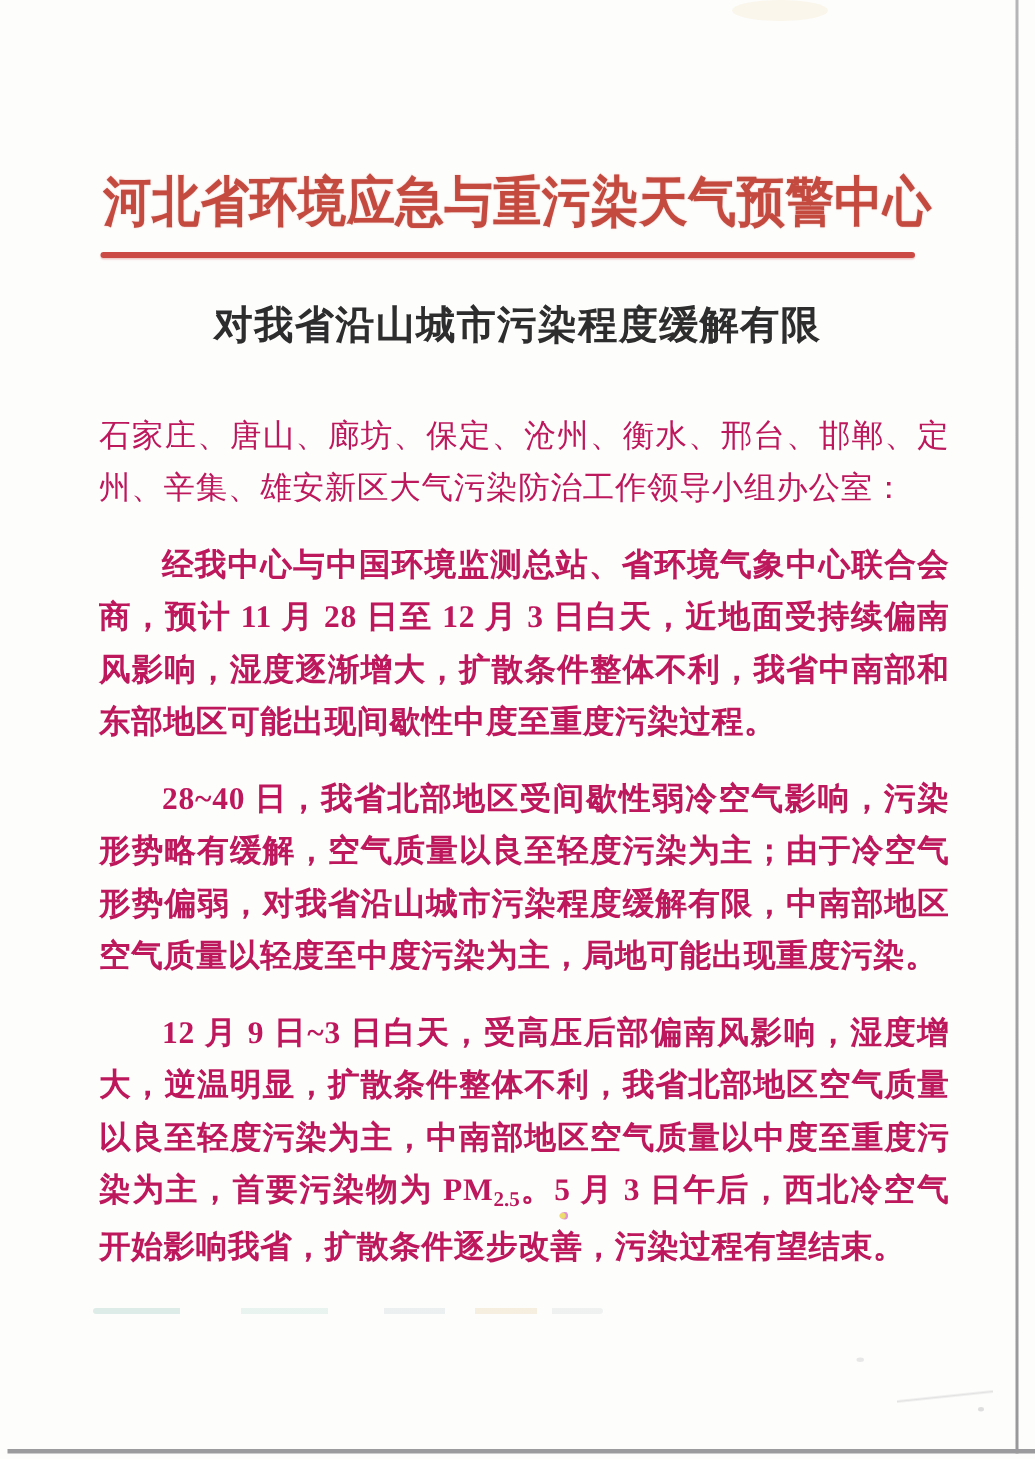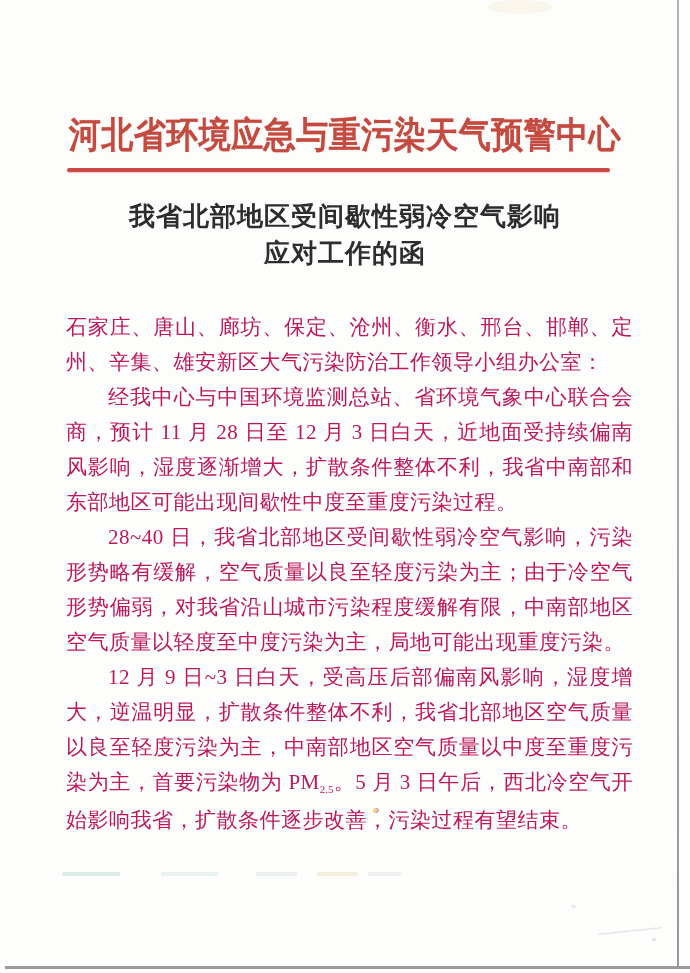--- a/index.html
+++ b/index.html
@@ -52,25 +52,26 @@
     width: 567px;
     margin: 38px 57px 0 66px;
     font-size: 21px;
     line-height: 35px;
     color: #be185d;
     text-align: justify;
     letter-spacing: 0.5px;
   }
   .letter-body p { margin: 0; }
   .letter-body p.indent {
-    margin-top: 0;
+    margin-top: 16px;
     text-indent: 42px;
+    font-weight: bold;
   }
   .pm-sub {
-    font-size: 11px;
+    font-size: 14px;
     position: relative;
     top: 4px;
     letter-spacing: 0;
   }
   
   .scan-edge-right {
     position: absolute;
     left: 677px;
     top: 0;
     width: 2px;
@@ -153,22 +154,21 @@
 </head>
 <body>
 
 <div class="page">
 
   <div class="letterhead">河北省环境应急与重污染天气预警中心</div>
 
   <div class="red-rule"></div>
 
   <h1 class="doc-title">
-    <span>我省北部地区受间歇性弱冷空气影响</span><br>
-    <span>应对工作的函</span>
+    <span>对我省沿山城市污染程度缓解有限</span><br>
   </h1>
 
   <div class="letter-body">
     <p class="salutation">石家庄、唐山、廊坊、保定、沧州、衡水、邢台、邯郸、定州、辛集、雄安新区大气污染防治工作领导小组办公室：</p>
 
     <p class="indent">经我中心与中国环境监测总站、省环境气象中心联合会商，预计 11 月 28 日至 12 月 3 日白天，近地面受持续偏南风影响，湿度逐渐增大，扩散条件整体不利，我省中南部和东部地区可能出现间歇性中度至重度污染过程。</p>
 
     <p class="indent">28~40 日，我省北部地区受间歇性弱冷空气影响，污染形势略有缓解，空气质量以良至轻度污染为主；由于冷空气形势偏弱，对我省沿山城市污染程度缓解有限，中南部地区空气质量以轻度至中度污染为主，局地可能出现重度污染。</p>
 
     <p class="indent">

